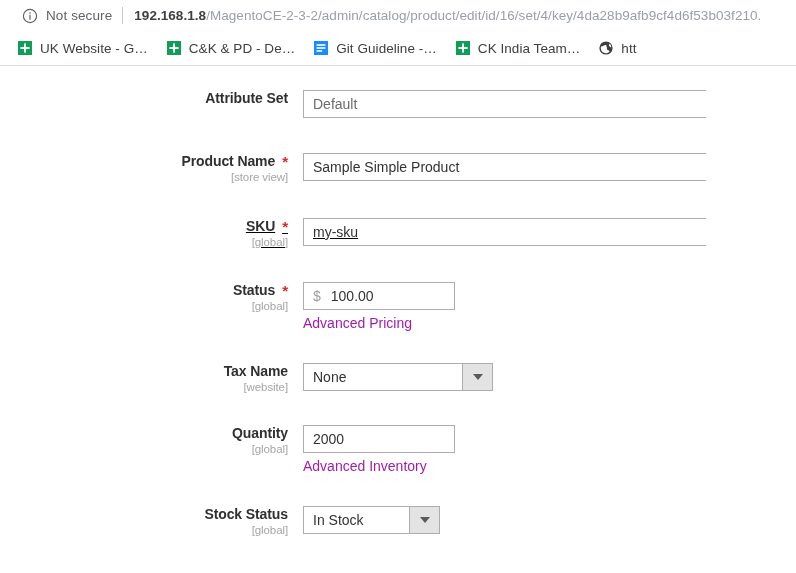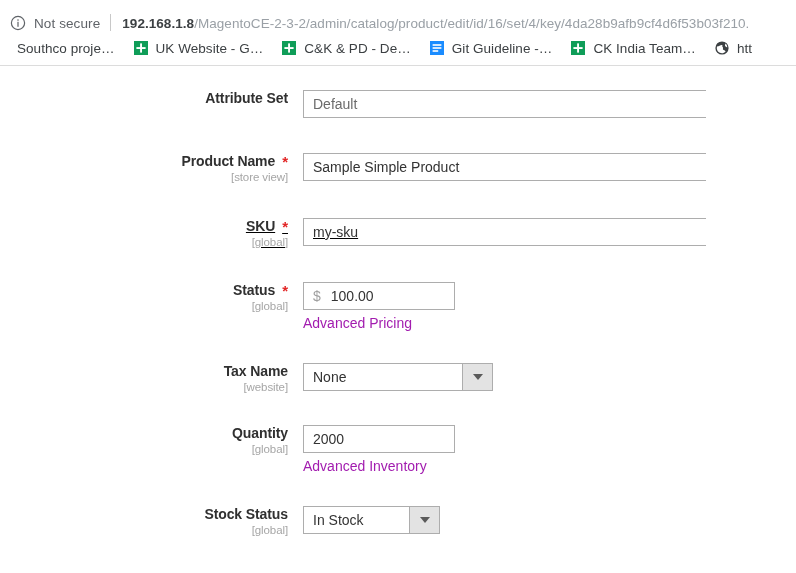--- a/index.html
+++ b/index.html
@@ -13,22 +13,22 @@
 
   
   #browser-chrome {
     width: 796px;
     background: #ffffff;
   }
 
   #omnibox-row {
     height: 31px;
     display: flex;
-    align-items: flex-end;
-    padding-left: 10px;
+    align-items: center;
+    padding-left: 22px;
     white-space: nowrap;
     overflow: hidden;
   }
 
   .info-icon {
     width: 16px; height: 16px;
     flex: 0 0 16px;
     margin-right: 8px;
     display: block;
   }
@@ -240,23 +240,20 @@
       <rect x="7.4" y="6.8" width="1.2" height="5" fill="#5f6368"></rect>
       <rect x="7.4" y="4.3" width="1.2" height="1.5" fill="#5f6368"></rect>
     </svg>
     <span class="not-secure-text">Not secure</span>
     <span class="omnibox-divider"></span>
     <span class="url-text"><span class="url-host">192.168.1.8</span><span>/MagentoCE-2-3-2/admin/catalog/product/edit/id/16/set/4/key/4da28b9afb9cf4d6f53b03f210.</span></span>
   </div>
 
   <div id="bookmarks-bar">
 
-    <div class="bookmark">
-      <span class="bm-label">Southco proje…</span>
-    </div>
 
     <div class="bookmark">
       <svg class="bm-icon" viewBox="0 0 16 16">
         <rect x="1" y="1" width="14" height="14" fill="#0f9d58"></rect>
         <rect x="7.1" y="3.4" width="1.9" height="9.2" fill="#ffffff"></rect>
         <rect x="3.4" y="7.1" width="9.2" height="1.9" fill="#ffffff"></rect>
       </svg>
       <span class="bm-label">UK Website - G…</span>
     </div>
 

